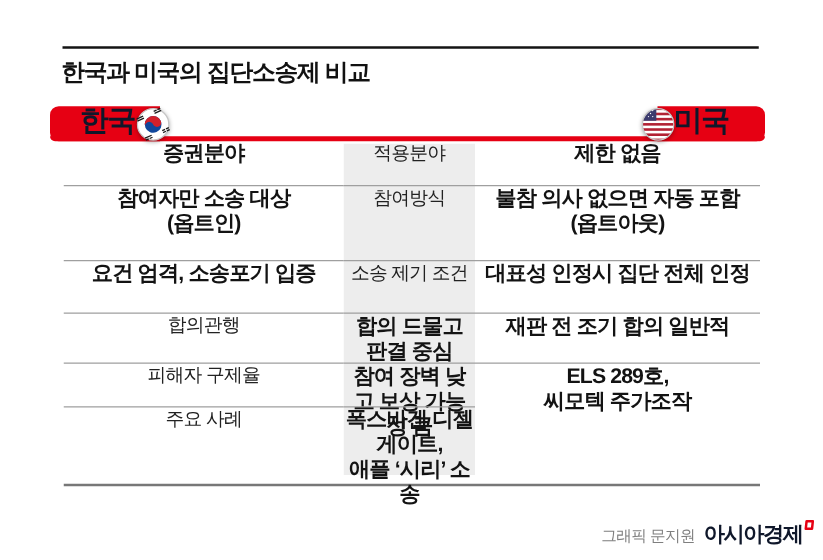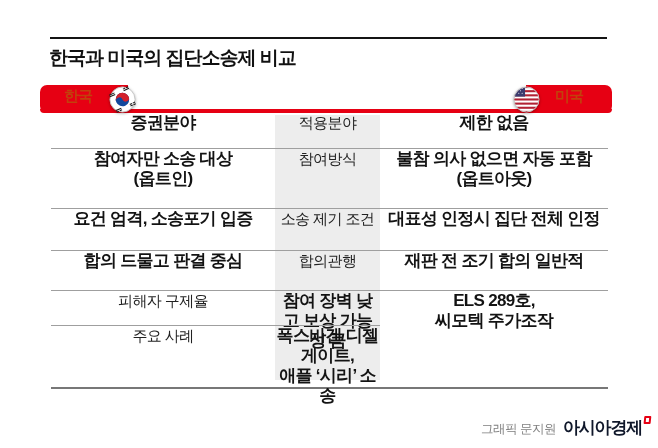--- a/index.html
+++ b/index.html
@@ -17,21 +17,21 @@
 
   
   .banner { position:absolute; left:40px; top:85px; width:572px; height:28px;
             background:#fff; border-radius:7px; }
   .banner .strip { position:absolute; left:0; right:0; bottom:0; height:4.5px;
                    background:var(--accent); border-radius:0 0 7px 7px; }
   .banner .block { position:absolute; top:0; bottom:0; background:var(--accent); }
   .banner .block.kr { left:0; width:88px; border-radius:7px 0 0 7px; }
   .banner .block.us { right:0; width:86px; border-radius:0 7px 7px 0; }
   .banner .country { position:absolute; top:0; height:23.5px; display:flex; align-items:center;
-                     color:#c2410c; font-size:15px; font-weight:bold; letter-spacing:-1px; }
+                     color:#0f172a; font-size:23px; font-weight:bold; letter-spacing:-1px; }
   .banner .country.kr { left:24px; }
   .banner .country.us { right:29px; }
   .flag { position:absolute; width:27px; height:27px; top:0.5px;
           filter:drop-shadow(0 1px 1.5px rgba(0,0,0,.35)); }
   .flag.kr { left:69px; }
   .flag.us { right:72px; }
 
   
   .table { position:absolute; left:51px; top:113px; width:557px;
            display:grid; grid-template-columns:224px 105px 228px;
@@ -163,28 +163,28 @@
     <div class="cell cat bt">
       <div>
         <div>소송 제기 조건</div>
       </div>
     </div>
     <div class="cell us bt">
       <div>
         <div>대표성 인정시 집단 전체 인정</div>
       </div>
     </div>
+    <div class="cell cat bt">
+      <div>
+        <div>합의관행</div>
+      </div>
+    </div>
     <div class="cell kr bt">
       <div>
         <div>합의 드물고 판결 중심</div>
-      </div>
-    </div>
-    <div class="cell cat bt">
-      <div>
-        <div>합의관행</div>
       </div>
     </div>
     <div class="cell us bt">
       <div>
         <div>재판 전 조기 합의 일반적</div>
       </div>
     </div>
     <div class="cell cat bt">
       <div>
         <div>피해자 구제율</div>

